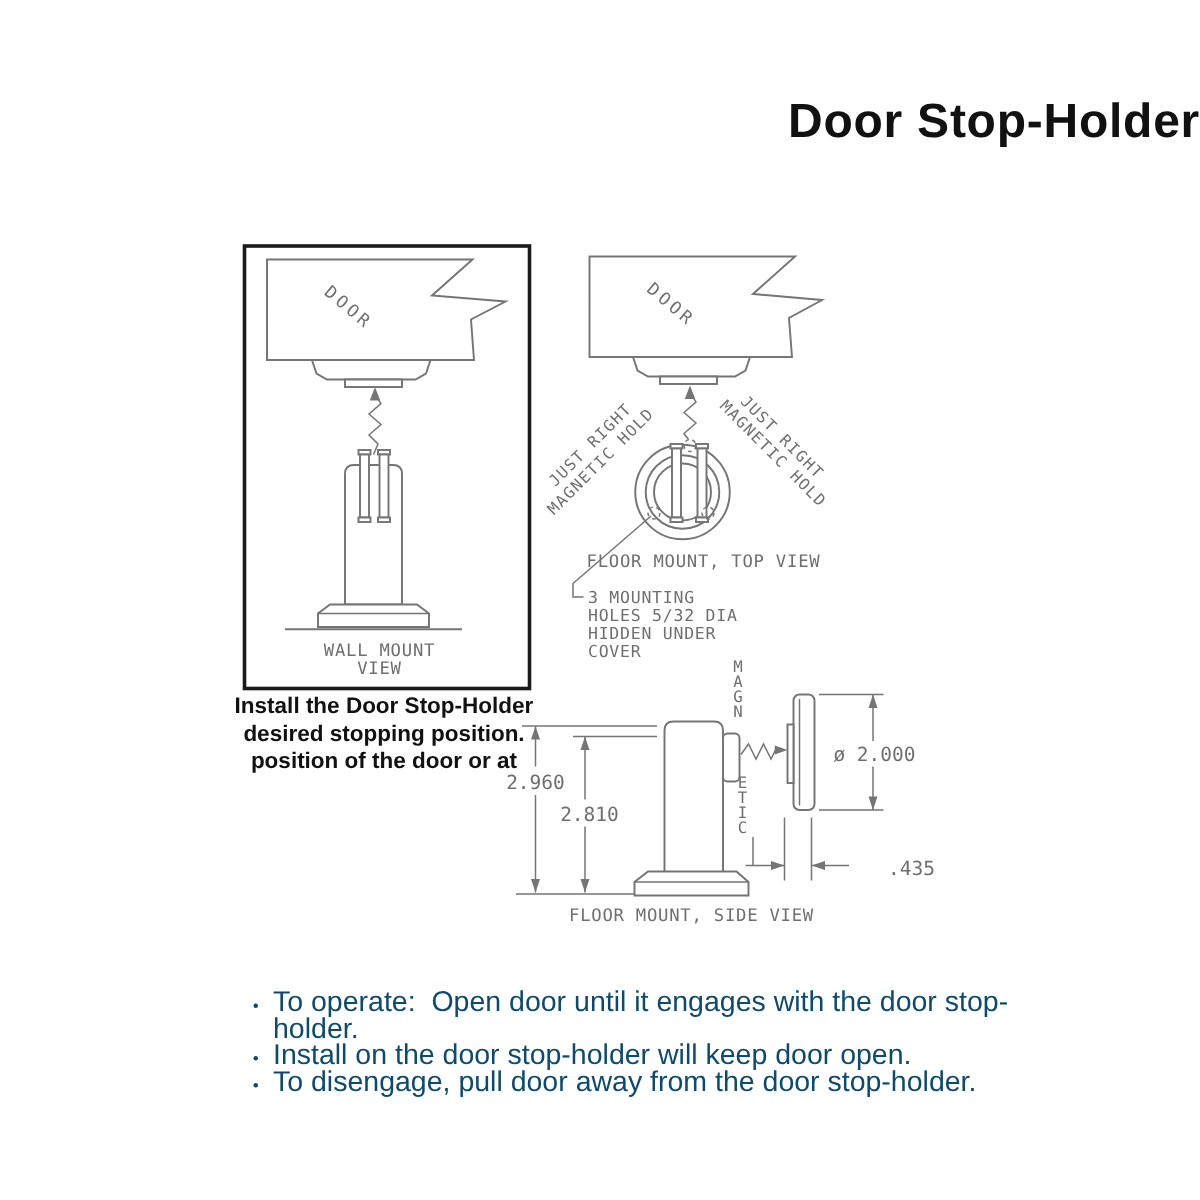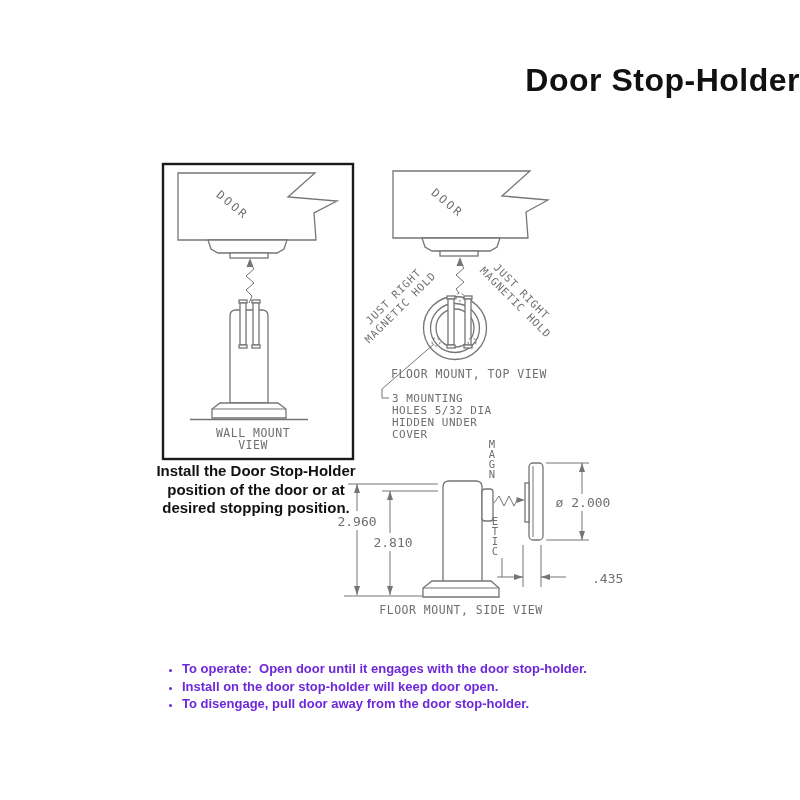--- a/index.html
+++ b/index.html
@@ -3,21 +3,21 @@
 <meta charset="utf-8">
 <style>
   html,body{margin:0;padding:0;background:#ffffff;}
   .page{position:relative;width:800px;height:800px;background:#ffffff;overflow:hidden;
         font-family:"Liberation Sans",sans-serif;color:#000;}
   .page-title{position:absolute;left:0;top:62px;width:800px;text-align:right;
         font-size:32px;font-weight:bold;letter-spacing:.5px;color:#111;}
   .install-note{position:absolute;left:148px;top:462px;width:216px;text-align:center;
         font-weight:bold;font-size:15px;line-height:18.7px;color:#111;}
   .instructions{position:absolute;left:160px;top:660px;width:500px;margin:0;
-        padding:0 0 0 22px;font-size:13px;font-weight:bold;color:#6d28d9;}
+        padding:0 0 0 22px;font-size:19px;font-weight:normal;color:#0c4a6e;}
   .instructions li{line-height:17.6px;white-space:pre-wrap;}
   .instructions li::marker{font-size:11px;}
   svg{position:absolute;left:0;top:0;}
   .ln{stroke:#757575;stroke-width:1.3;fill:none;}
   .lnw{stroke:#757575;stroke-width:1.3;fill:#ffffff;}
   .thin{stroke:#757575;stroke-width:1;fill:none;}
   .dash{stroke:#757575;stroke-width:1;fill:none;stroke-dasharray:2.5,2.5;}
   .ah{fill:#757575;stroke:none;}
   .cad{font-family:"DejaVu Sans Mono",monospace;fill:#6f6f6f;}
   .cap{font-size:11.5px;letter-spacing:.5px;}
@@ -180,22 +180,22 @@
         <polygon class="ah" points="541,577 550,574 550,580"></polygon>
         <text class="cad dim" x="592" y="583">.435</text>
       </g>
 
       <text class="cad cap" x="461" y="614" text-anchor="middle">FLOOR MOUNT, SIDE VIEW</text>
     </g>
   </svg>
 
   <div class="install-note">
     <div>Install the Door Stop-Holder</div>
+    <div>desired stopping position.</div>
     <div>position of the door or at</div>
-    <div>desired stopping position.</div>
   </div>
 
   <ul class="instructions">
     <li>To operate:  Open door until it engages with the door stop-holder.</li>
     <li>Install on the door stop-holder will keep door open.</li>
     <li>To disengage, pull door away from the door stop-holder.</li>
   </ul>
 
 </div>
 

